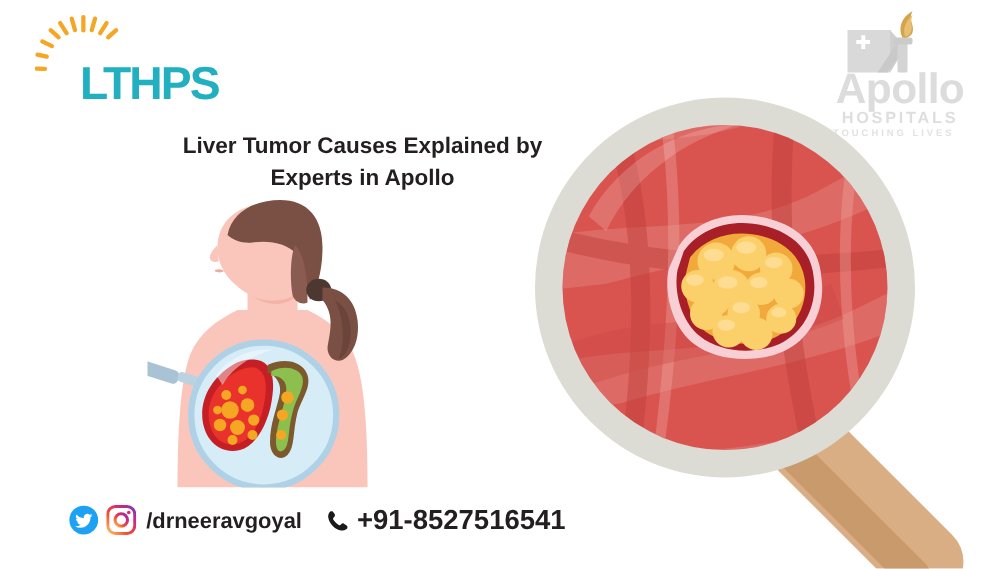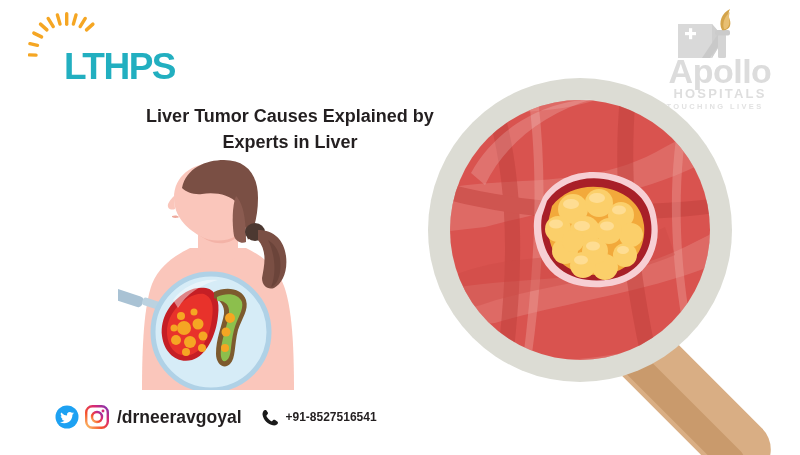--- a/index.html
+++ b/index.html
@@ -57,21 +57,21 @@
   
   #footer-bar {
     position:absolute; left:55px; bottom:26px;
     display:flex; align-items:center; gap:6px;
   }
   #footer-bar .handle-text {
     font-size:17.5px; font-weight:bold; color:#231F20;
     margin-left:2px; margin-right:12px;
   }
   #footer-bar .phone-text {
-    font-size:12px; font-weight:bold; color:#231F20;
+    font-size:22px; font-weight:bold; color:#231F20;
     margin-left:1px;
   }
   .sicon { width:24px; height:24px; display:block; }
   .picon { width:19px; height:19px; display:block; }
 </style>
 </head>
 <body>
 
 <div id="poster">
 
@@ -106,21 +106,21 @@
       <path d="M52 21 C50 15 53 8 58 4 C55.5 10 59 13 56.5 18 C55.6 20 53.5 21.6 52 21 Z" fill="#E8BF72"></path>
     </svg>
     <div class="apollo-word">Apollo</div>
     <div class="hospitals-word">HOSPITALS</div>
     <div class="tagline">TOUCHING LIVES</div>
   </div>
 
   <div id="headline">
     <span>Liver Tumor Causes Explained by</span>
     <br>
-    <span>Experts in Liver</span>
+    <span>Experts in Apollo</span>
   </div>
 
   <svg id="patient-illustration" viewBox="0 0 200 230">
 
     <path d="M72 88 C60 94 42 104 34 124 C26 146 24 186 24 230 L176 230 C176 186 174 148 166 126 C158 104 140 94 128 88 Z" fill="#FAC6BB"></path>
 
     <path d="M80 62 L80 96 C80 104 120 104 120 94 L120 62 Z" fill="#FAC6BB"></path>
 
     <path d="M80 74 C94 86 110 86 120 76 L120 62 L80 62 Z" fill="#F3B3A7"></path>
 

